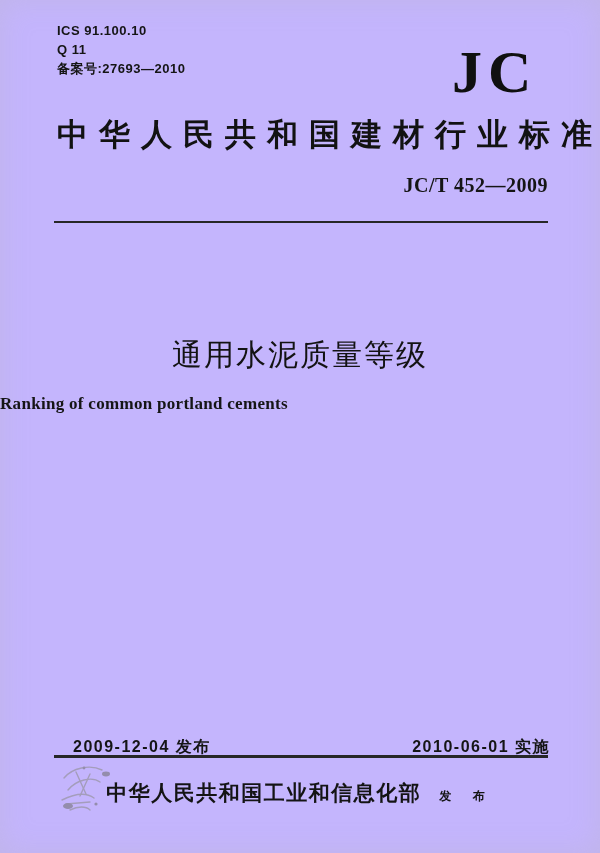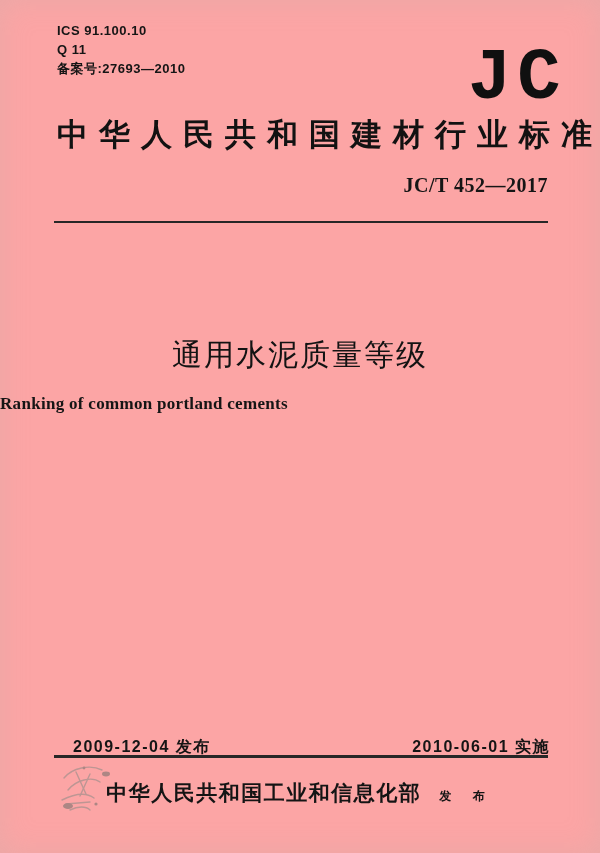--- a/index.html
+++ b/index.html
@@ -1,36 +1,36 @@
 <!DOCTYPE html>
 <html><head>
 <meta charset="utf-8">
 <style>
   html,body{margin:0;padding:0;background:#e8e8e6;}
   .page{
     position:relative;
     width:600px;height:853px;
     margin:0 auto;
-    background:#fca5a5;
+    background:#c4b5fd;
     box-shadow:inset 0 0 30px rgba(180,180,170,.25);
     overflow:hidden;
     color:#151515;
     font-family:"Liberation Sans", sans-serif;
   }
   
   .meta{
     position:absolute;left:57px;top:21px;
     font-size:13px;font-weight:700;line-height:19px;
     letter-spacing:.5px;
   }
   
   .logo{
-    position:absolute;left:468px;top:38px;
-    font-family:Liberation Mono, monospace;
-    font-size:72px;font-weight:700;letter-spacing:6px;
+    position:absolute;left:452px;top:38px;
+    font-family:Liberation Serif, serif;
+    font-size:60px;font-weight:700;letter-spacing:6px;
     color:#101010;
   }
   
   .std-type{
     position:absolute;left:57px;top:114px;
     font-size:31px;font-weight:700;
     letter-spacing:11px;white-space:nowrap;
     color:#121212;
   }
   
@@ -87,21 +87,21 @@
     <div>ICS 91.100.10</div>
     <div>Q 11</div>
     <div>备案号:27693—2010</div>
   </div>
 
   <div class="logo">JC</div>
 
   <div class="std-type">中华人民共和国建材行业标准</div>
 
   <div class="std-no-block">
-    <div class="std-no">JC/T 452—2017</div>
+    <div class="std-no">JC/T 452—2009</div>
   </div>
 
   <div class="rule rule-top"></div>
 
   <div class="title-cn">通用水泥质量等级</div>
   <div class="title-en">Ranking of common portland cements</div>
 
   <div class="date date-issue">2009-12-04 发布</div>
   <div class="date date-impl">2010-06-01 实施</div>
 

